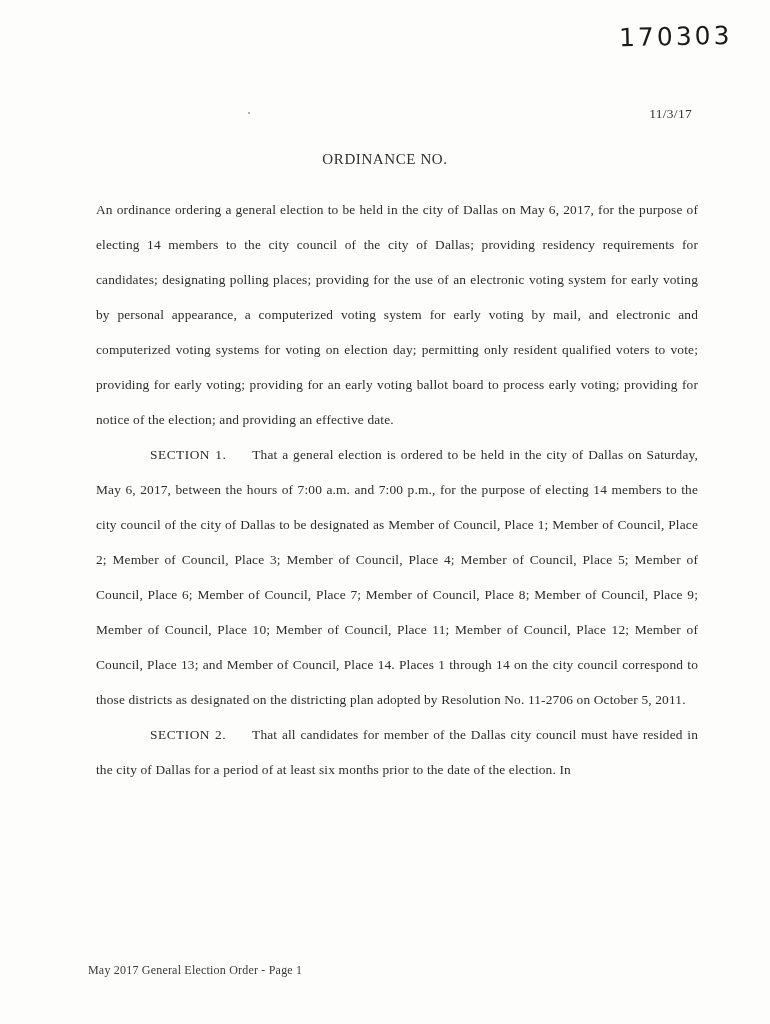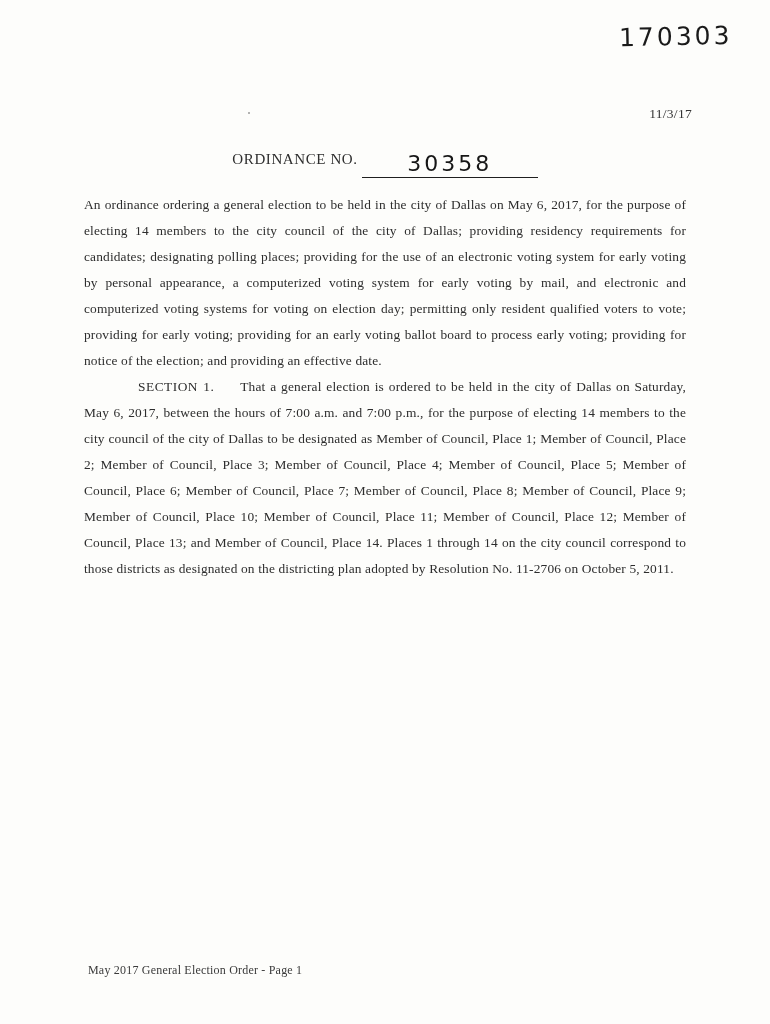--- a/index.html
+++ b/index.html
@@ -80,24 +80,24 @@
     font-family: "DejaVu Sans", sans-serif;
     font-size: 22px;
     letter-spacing: 3px;
     color: #161616;
     font-weight: 500;
   }
 
   .body-text {
     position: absolute;
     top: 192px;
-    left: 84px;
+    left: 96px;
     width: 602px;
     font-size: 13.4px;
-    line-height: 26px;
+    line-height: 35px;
     text-align: justify;
     color: #2d2d2d;
     letter-spacing: 0.15px;
   }
   .body-text p {
     margin: 0 0 0 0;
   }
   .indent {
     text-indent: 54px;
   }
@@ -124,32 +124,32 @@
 <div class="page">
 
   <div class="stamp-number">170303</div>
 
   <div class="date-line">11/3/17</div>
 
   <div class="stray-dot"></div>
 
   <div class="ordinance-line">
     <span class="ordinance-label">ORDINANCE NO.</span>
-    <span class="ordinance-number-wrap">
-      <span class="ordinance-number">30358</span>
-    </span>
   </div>
 
   <div class="body-text">
 
     <p>An ordinance ordering a general election to be held in the city of Dallas on May 6, 2017, for the purpose of electing 14 members to the city council of the city of Dallas; providing residency requirements for candidates; designating polling places; providing for the use of an electronic voting system for early voting by personal appearance, a computerized voting system for early voting by mail, and electronic and computerized voting systems for voting on election day; permitting only resident qualified voters to vote; providing for early voting; providing for an early voting ballot board to process early voting; providing for notice of the election; and providing an effective date.</p>
 
 
     <p class="indent">
       <span class="sec-label">SECTION 1.</span><span class="gap-cell"></span><span>That a general election is ordered to be held in the city of Dallas on Saturday, May 6, 2017, between the hours of 7:00 a.m. and 7:00 p.m., for the purpose of electing 14 members to the city council of the city of Dallas to be designated as Member of Council, Place 1; Member of Council, Place 2; Member of Council, Place 3; Member of Council, Place 4; Member of Council, Place 5; Member of Council, Place 6; Member of Council, Place 7; Member of Council, Place 8; Member of Council, Place 9; Member of Council, Place 10; Member of Council, Place 11; Member of Council, Place 12; Member of Council, Place 13; and Member of Council, Place 14.  Places 1 through 14 on the city council correspond to those districts as designated on the districting plan adopted by Resolution No. 11-2706 on October 5, 2011.</span>
     </p>
 
+    <p class="indent">
+      <span class="sec-label">SECTION 2.</span><span class="gap-cell"></span><span>That all candidates for member of the Dallas city council must have resided in the city of Dallas for a period of at least six months prior to the date of the election.  In</span>
+    </p>
 
   </div>
 
   <div class="footer">May 2017 General Election Order - Page 1</div>
 
 </div>
 
 </body></html>

